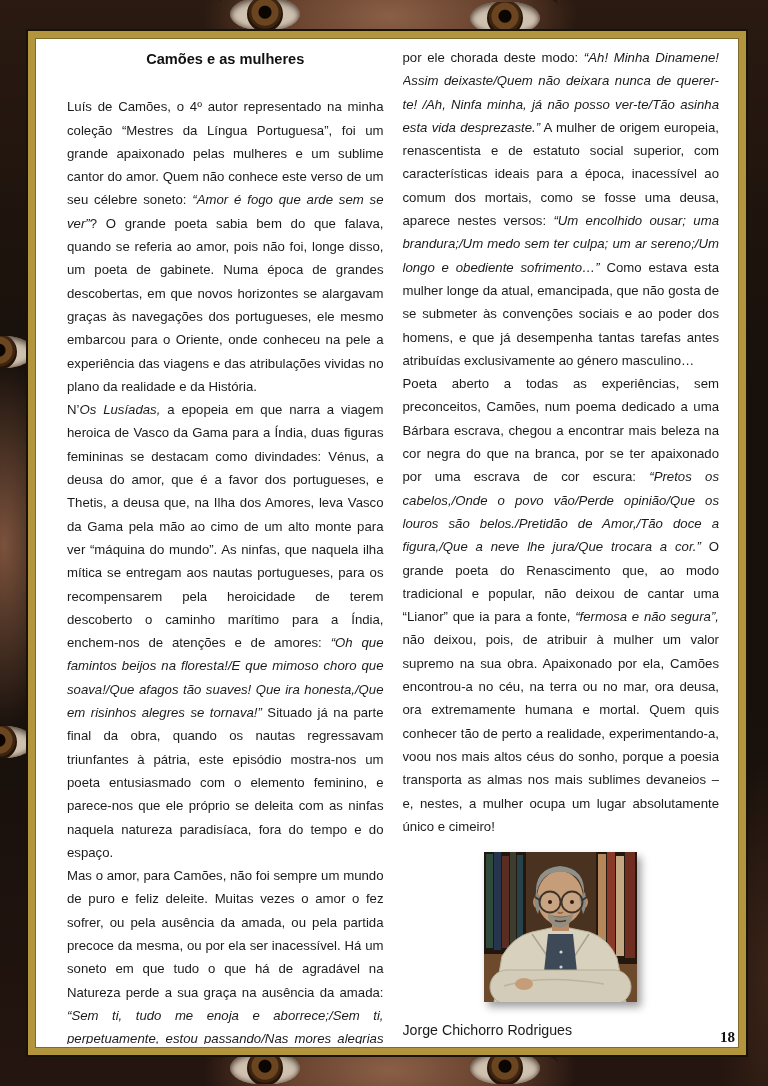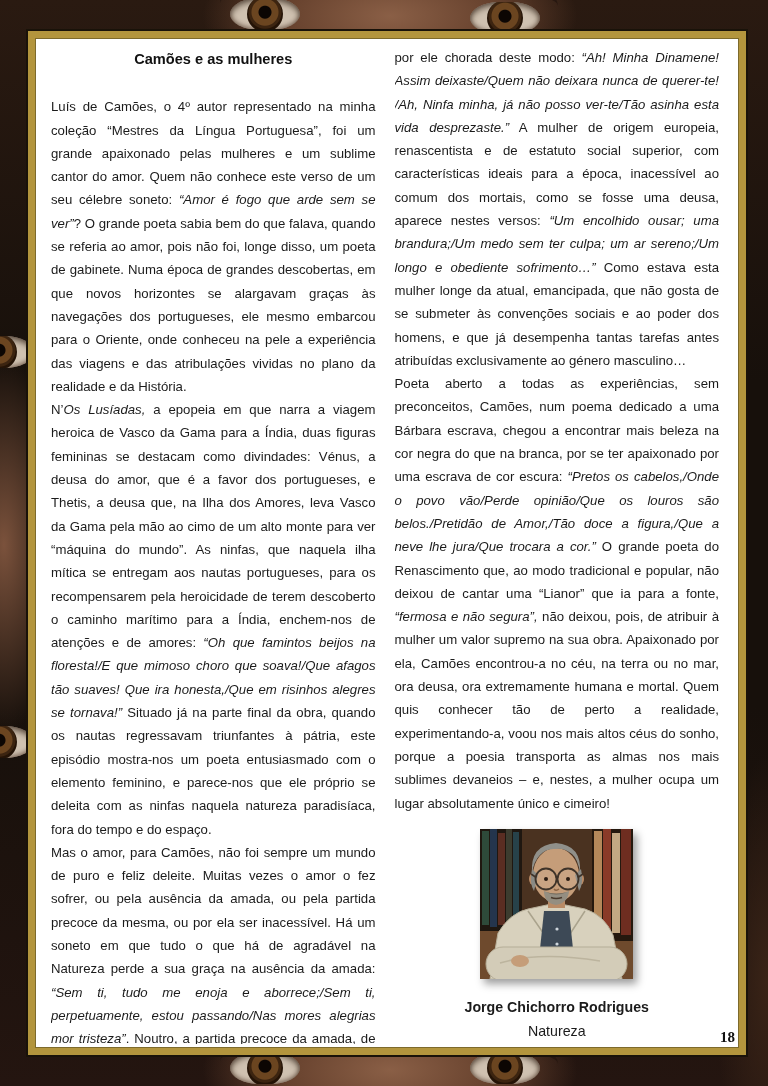--- a/index.html
+++ b/index.html
@@ -44,40 +44,40 @@
   .page{
     position:absolute;left:28px;top:31px;width:718px;height:1024px;
     box-sizing:border-box;background:#ffffff;
     border:7px solid #b3953d;
     box-shadow:0 0 0 2px #191209, inset 0 0 0 1px #7d6a2c;
   }
   .page-content{
     position:relative;height:100%;box-sizing:border-box;
     padding:8px 20px 4px 16px;
   }
-  .columns{display:flex;gap:19px;height:100%;}
+  .columns{display:flex;gap:19px;height:100%;margin-left:16px;}
   .col{
     flex:1;min-width:0;overflow:hidden;
     color:#1b1b1b;font-size:13.2px;line-height:23.3px;
     text-align:justify;
   }
   .article-title{
     margin:2px 0 24px 0;font-size:14.6px;font-weight:bold;text-align:center;color:#111;
   }
   p.para{margin:0;}
   p.para.cont{text-align-last:justify;}
   em{font-style:italic;}
 
   
   .photo-wrap{
     width:153px;height:150px;margin:14px auto 0;
     box-shadow:4px 5px 8px rgba(0,0,0,.38);
     line-height:0;
   }
-  .caption-name{margin-top:18px;text-align:center;font-weight:bold;font-size:14.2px;line-height:20px;}
+  .caption-name{margin-top:18px;text-align:left;font-weight:normal;font-size:14.2px;line-height:20px;}
   .caption-role{margin-top:4px;text-align:center;font-size:14.2px;line-height:20px;}
 
   .page-num{
     position:absolute;right:4px;bottom:2px;
     font-family:"Liberation Serif","DejaVu Serif",serif;
     font-weight:bold;font-size:15px;color:#111;
   }
 </style>
 </head>
 <body>

